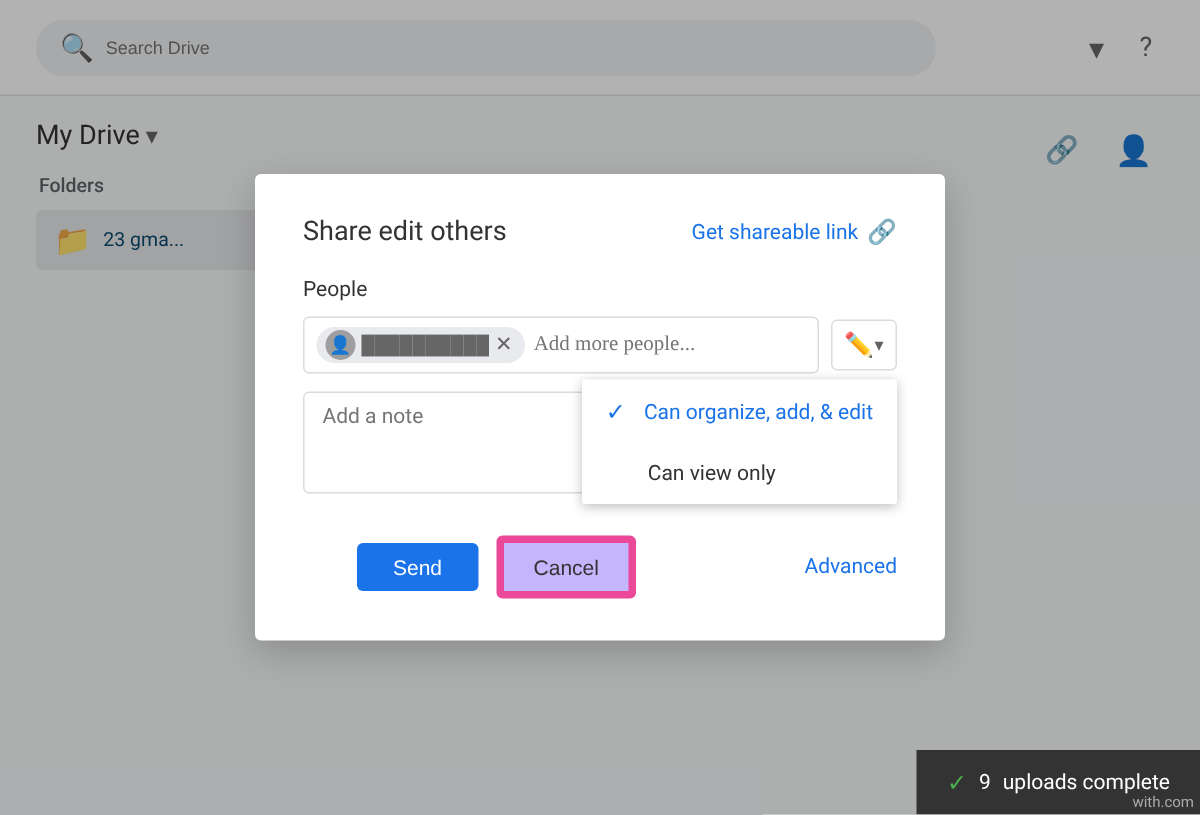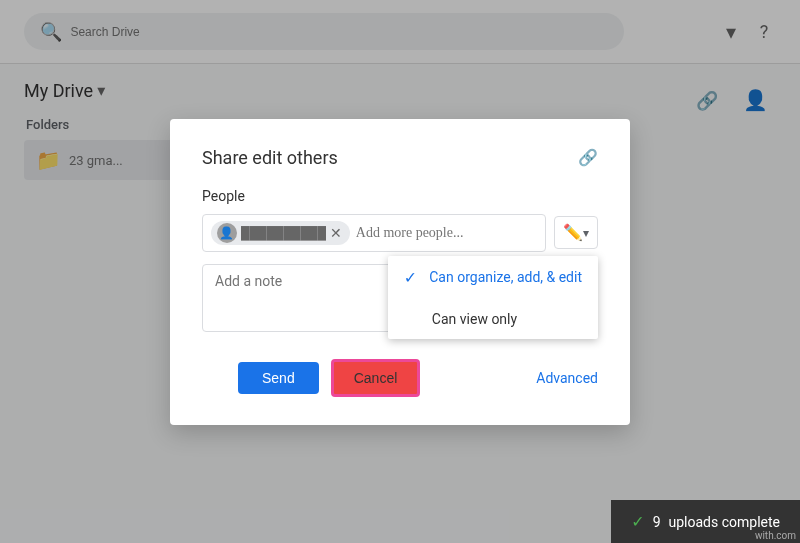--- a/index.html
+++ b/index.html
@@ -121,21 +121,21 @@
       cursor: pointer;
       background: #e8eaed;
       width: 160px;
     }
     .folder-icon {
       font-size: 20px;
       color: #5f6368;
     }
     .folder-name {
       font-size: 13px;
-      color: #737373;
+      color: #0c4a6e;
       overflow: hidden;
       text-overflow: ellipsis;
       white-space: nowrap;
       max-width: 110px;
     }
 
     
     .overlay {
       position: absolute;
       top: 0;
@@ -319,23 +319,23 @@
       background: #1a73e8;
       color: #fff;
       border: none;
       border-radius: 4px;
       padding: 8px 24px;
       font-size: 14px;
       cursor: pointer;
       font-weight: 500;
     }
     .btn-cancel {
-      background: #ef4444;
-      color: #333;
-      border: 3px solid #ec4899;
+      background: #c4b5fd;
+      color: #333;
+      border: 5px solid #ec4899;
       border-radius: 4px;
       padding: 8px 20px;
       font-size: 14px;
       cursor: pointer;
     }
     .advanced-link {
       margin-left: auto;
       color: #1a73e8;
       font-size: 14px;
       cursor: pointer;
@@ -411,20 +411,21 @@
   </div>
 </div>
 
 <div class="overlay">
 
   <div class="dialog">
 
     <div class="dialog-header">
       <span class="dialog-title">Share edit others</span>
       <div class="shareable-link">
+        <span>Get shareable link</span>
         <span class="link-icon">🔗</span>
       </div>
     </div>
 
     <div class="people-label">People</div>
 
     <div class="people-input-row">
       <div class="people-input-field">
         <div class="person-chip">
           <div class="person-avatar">

